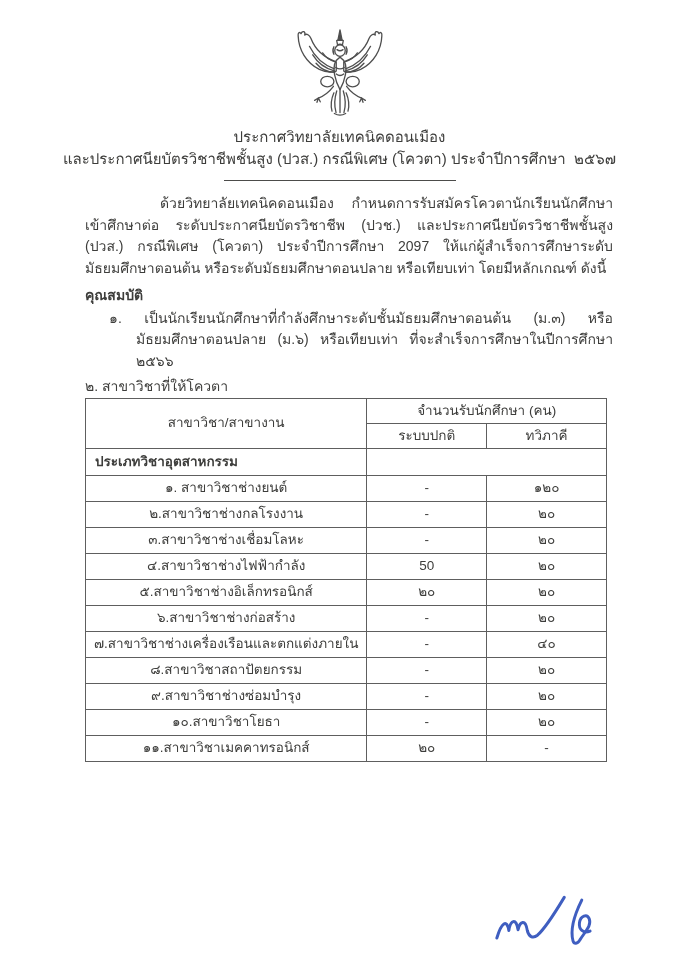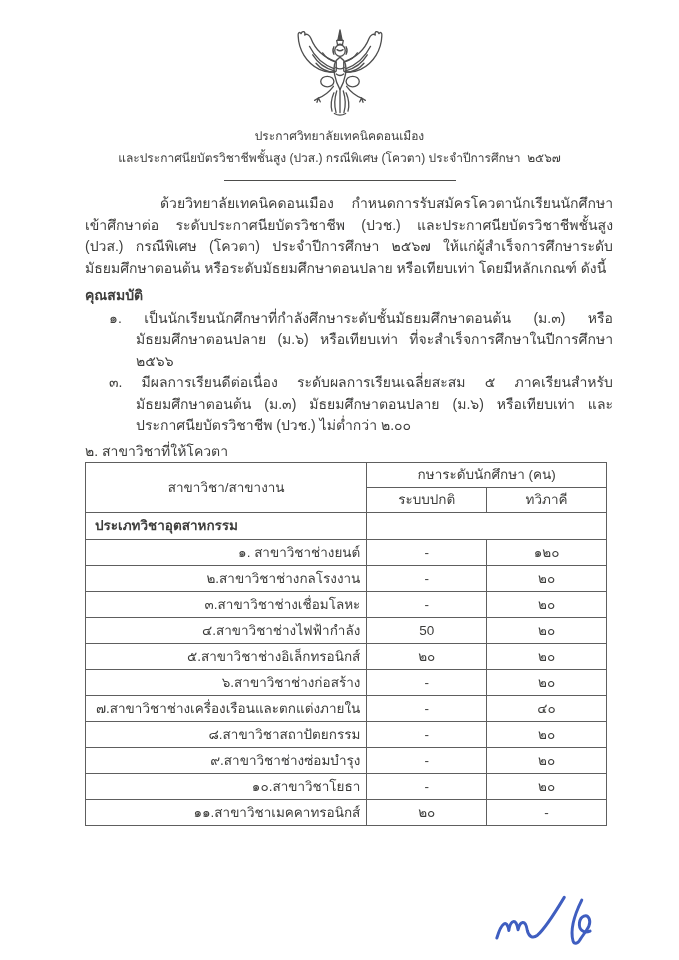--- a/index.html
+++ b/index.html
@@ -7,21 +7,21 @@
     width:679px;height:960px;overflow:hidden;
     background:#ffffff;
     font-family:"Liberation Sans",sans-serif;
     color:#3d3d3b;
     position:relative;
   }
   .page{width:679px;height:960px;position:relative;}
   .emblem-wrap{
     margin:28px auto 4px auto;width:96px;height:94px;text-align:center;
   }
-  .title-block{text-align:center;line-height:21.5px;font-size:12px;}
+  .title-block{text-align:center;line-height:21.5px;font-size:15px;}
   .title-line{white-space:pre-wrap;}
   .title-divider{
     width:232px;border:0;border-top:1.6px solid #4c4c4a;
     margin:11px auto 12px auto;
   }
   .content{padding:0 66px 0 85px;font-size:14px;line-height:21.5px;}
   .intro{ text-indent:75px; text-align:justify; margin:0 0 6px 0;}
   .qual-heading{font-weight:bold;margin:2px 0 1px 0;}
   .q-item{margin-left:24px;padding-left:27px;text-indent:-27px;text-align:justify;}
   .sec2-heading{font-weight:normal;margin-top:4px;}
@@ -31,21 +31,21 @@
     font-size:13.5px;line-height:16px;
   }
   table.quota th,table.quota td{
     border:1px solid #5e5e5e;font-weight:normal;
     padding:2px 6px;vertical-align:middle;
   }
   table.quota col.c1{width:54%;}
   table.quota col.c2{width:23%;}
   table.quota col.c3{width:23%;}
   th.hdr{text-align:center;height:20px;}
-  td.name{text-align:right;padding-left:9px;height:21px;}
+  td.name{text-align:center;padding-left:9px;height:21px;}
   td.num{text-align:center;height:21px;}
   tr.group td{font-weight:bold;padding-left:9px;height:22px;}
   .signature-wrap{
     position:absolute;right:58px;top:862px;width:132px;height:72px;
   }
 </style>
 </head>
 <body>
 
 <div class="page">
@@ -98,39 +98,38 @@
   </div>
 
   <div class="title-block">
     <div class="title-line">ประกาศวิทยาลัยเทคนิคดอนเมือง</div>
     <div class="title-line">และประกาศนียบัตรวิชาชีพชั้นสูง (ปวส.) กรณีพิเศษ (โควตา) ประจำปีการศึกษา  ๒๕๖๗</div>
   </div>
   <hr class="title-divider">
 
   <div class="content">
 
-    <p class="intro">ด้วยวิทยาลัยเทคนิคดอนเมือง กำหนดการรับสมัครโควตานักเรียนนักศึกษา เข้าศึกษาต่อ ระดับประกาศนียบัตรวิชาชีพ (ปวช.) และประกาศนียบัตรวิชาชีพชั้นสูง (ปวส.) กรณีพิเศษ (โควตา) ประจำปีการศึกษา ๒๕๖๗ ให้แก่ผู้สำเร็จการศึกษาระดับมัธยมศึกษาตอนต้น  หรือระดับมัธยมศึกษาตอนปลาย หรือเทียบเท่า โดยมีหลักเกณฑ์  ดังนี้</p>
+    <p class="intro">ด้วยวิทยาลัยเทคนิคดอนเมือง กำหนดการรับสมัครโควตานักเรียนนักศึกษา เข้าศึกษาต่อ ระดับประกาศนียบัตรวิชาชีพ (ปวช.) และประกาศนียบัตรวิชาชีพชั้นสูง (ปวส.) กรณีพิเศษ (โควตา) ประจำปีการศึกษา 2097 ให้แก่ผู้สำเร็จการศึกษาระดับมัธยมศึกษาตอนต้น  หรือระดับมัธยมศึกษาตอนปลาย หรือเทียบเท่า โดยมีหลักเกณฑ์  ดังนี้</p>
 
     <div class="qual-heading">คุณสมบัติ</div>
 
     <div class="q-item"><span>๑.</span> <span>เป็นนักเรียนนักศึกษาที่กำลังศึกษาระดับชั้นมัธยมศึกษาตอนต้น (ม.๓) หรือมัธยมศึกษาตอนปลาย (ม.๖) หรือเทียบเท่า ที่จะสำเร็จการศึกษาในปีการศึกษา ๒๕๖๖</span></div>
-    <div class="q-item"><span>๓.</span> <span>มีผลการเรียนดีต่อเนื่อง ระดับผลการเรียนเฉลี่ยสะสม ๕ ภาคเรียนสำหรับมัธยมศึกษาตอนต้น (ม.๓) มัธยมศึกษาตอนปลาย (ม.๖) หรือเทียบเท่า และประกาศนียบัตรวิชาชีพ (ปวช.) ไม่ต่ำกว่า ๒.๐๐</span></div>
 
     <div class="sec2-heading">๒. สาขาวิชาที่ให้โควตา</div>
 
     <table class="quota">
       <colgroup>
           <col class="c1">
           <col class="c2">
           <col class="c3">
         </colgroup>
       <thead>
         <tr>
           <th class="hdr" rowspan="2">สาขาวิชา/สาขางาน</th>
-          <th class="hdr" colspan="2">กษาระดับนักศึกษา (คน)</th>
+          <th class="hdr" colspan="2">จำนวนรับนักศึกษา (คน)</th>
         </tr>
         <tr>
           <th class="hdr">ระบบปกติ</th>
           <th class="hdr">ทวิภาคี</th>
         </tr>
       </thead>
       <tbody>
         <tr class="group">
           <td>ประเภทวิชาอุตสาหกรรม</td>
           <td colspan="2"></td>

